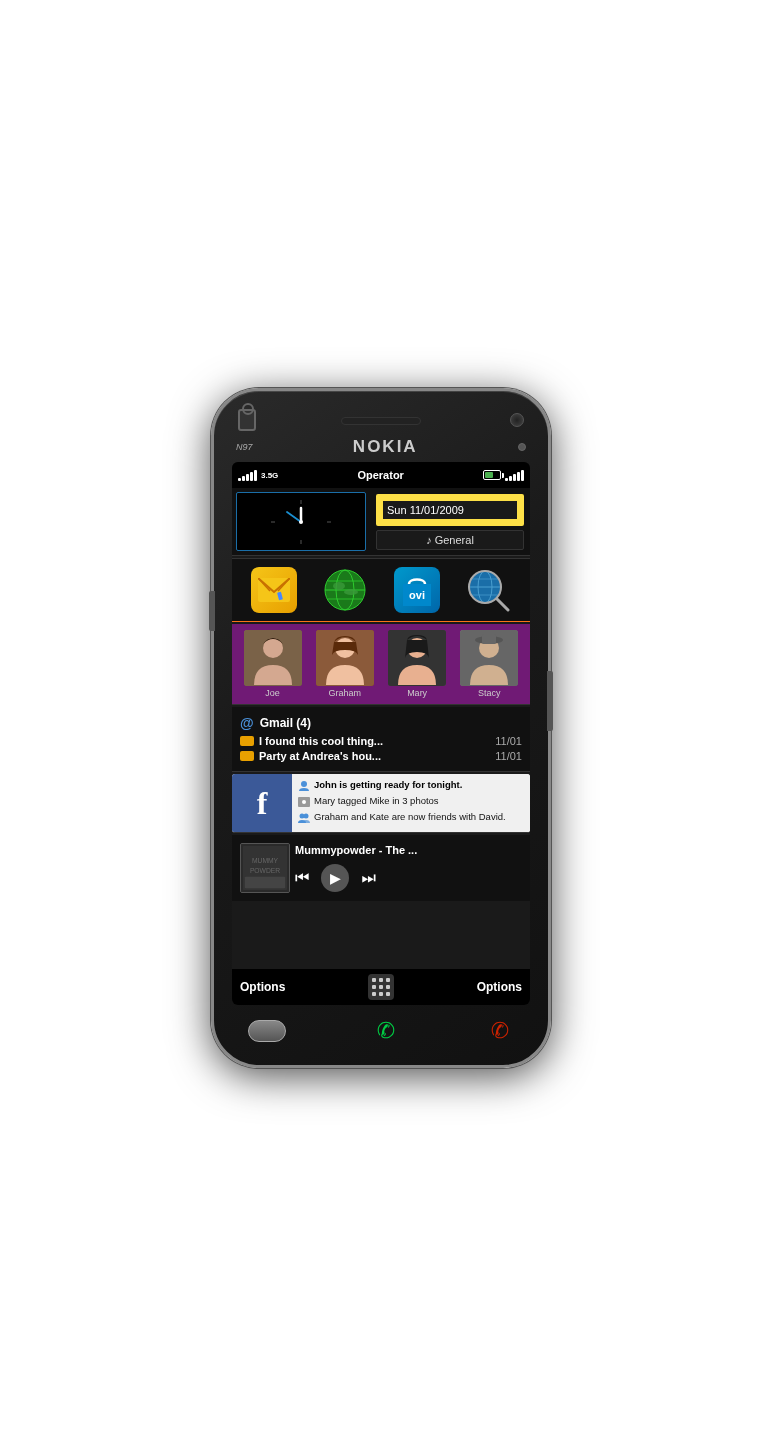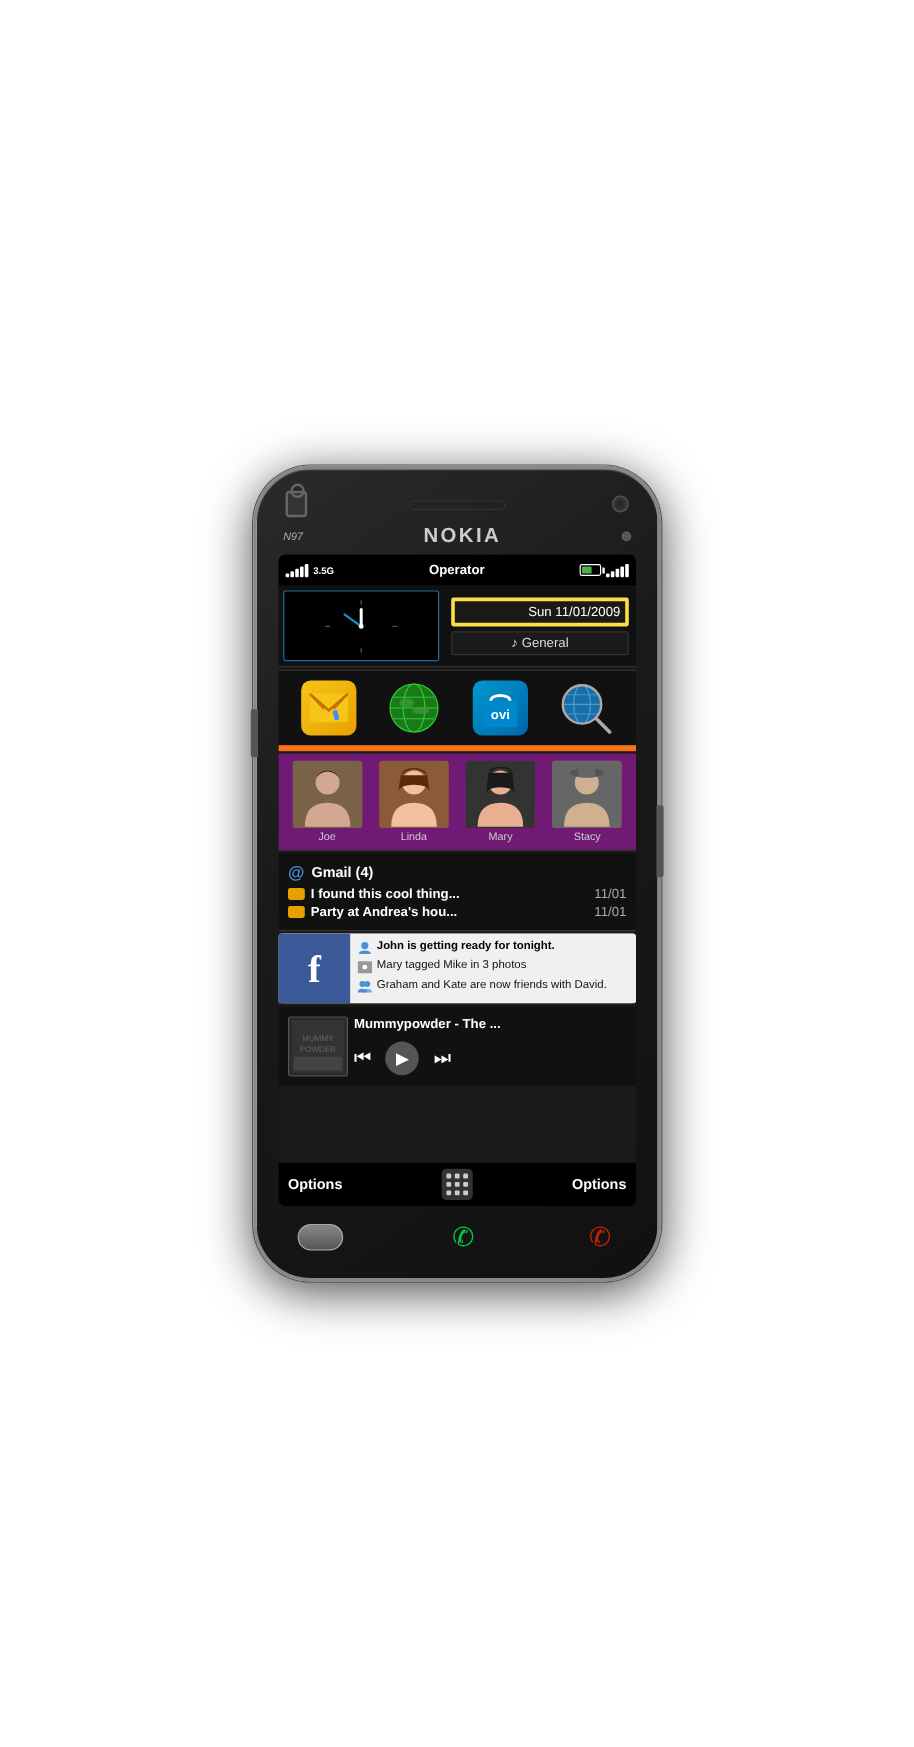--- a/index.html
+++ b/index.html
@@ -201,45 +201,45 @@
     .clock-right {
       flex: 1;
       display: flex;
       flex-direction: column;
       justify-content: center;
       gap: 4px;
       padding: 4px 6px;
     }
     .date-display {
       background: #1a1a1a;
-      border: 3px solid #fde047;
+      border: 7px solid #fde047;
       border-radius: 2px;
       color: #fff;
       font-size: 11px;
-      text-align: right;
+      text-align: left;
       padding: 3px 4px;
     }
     .profile-display {
       background: #1a1a1a;
       border: 1px solid #333;
       border-radius: 2px;
       color: #ddd;
       font-size: 11px;
       text-align: center;
       padding: 3px 4px;
     }
 
     
     .apps-row {
       background: #111;
       display: flex;
       justify-content: space-around;
       align-items: center;
       padding: 8px 6px;
-      border-bottom: 5px solid #f97316;
+      border-bottom: 1px solid #f97316;
       border-top: 1px solid #333;
       margin-top: 2px;
     }
     .app-icon {
       width: 46px; height: 46px;
       border-radius: 8px;
       display: flex;
       align-items: center;
       justify-content: center;
       font-size: 22px;
@@ -656,21 +656,21 @@
         <div class="contact-photo photo-linda">
           <svg width="58" height="56" viewBox="0 0 58 56">
             <rect width="58" height="56" fill="#8b5a3a"></rect>
             <circle cx="29" cy="18" r="10" fill="#f0c0a0"></circle>
             <path d="M10,55 Q10,35 29,35 Q48,35 48,55 Z" fill="#f0c0a0"></path>
 
             <path d="M18,12 Q29,2 40,12 Q38,6 29,6 Q20,6 18,12 Z" fill="#5a2a0a"></path>
             <path d="M18,12 L16,25 Q18,20 29,20 Q40,20 42,25 L40,12" fill="#5a2a0a"></path>
           </svg>
         </div>
-        <span class="contact-name">Linda</span>
+        <span class="contact-name">Graham</span>
       </div>
       <div class="contact-item">
         <div class="contact-photo photo-mary">
           <svg width="58" height="56" viewBox="0 0 58 56">
             <rect width="58" height="56" fill="#333"></rect>
             <circle cx="29" cy="18" r="10" fill="#e8b090"></circle>
             <path d="M10,55 Q10,35 29,35 Q48,35 48,55 Z" fill="#e8b090"></path>
 
             <path d="M19,10 Q29,2 39,10 Q38,5 29,5 Q20,5 19,10 Z" fill="#1a1a1a"></path>
             <path d="M19,10 L17,28 Q18,22 29,22 Q40,22 41,28 L39,10" fill="#1a1a1a"></path>

